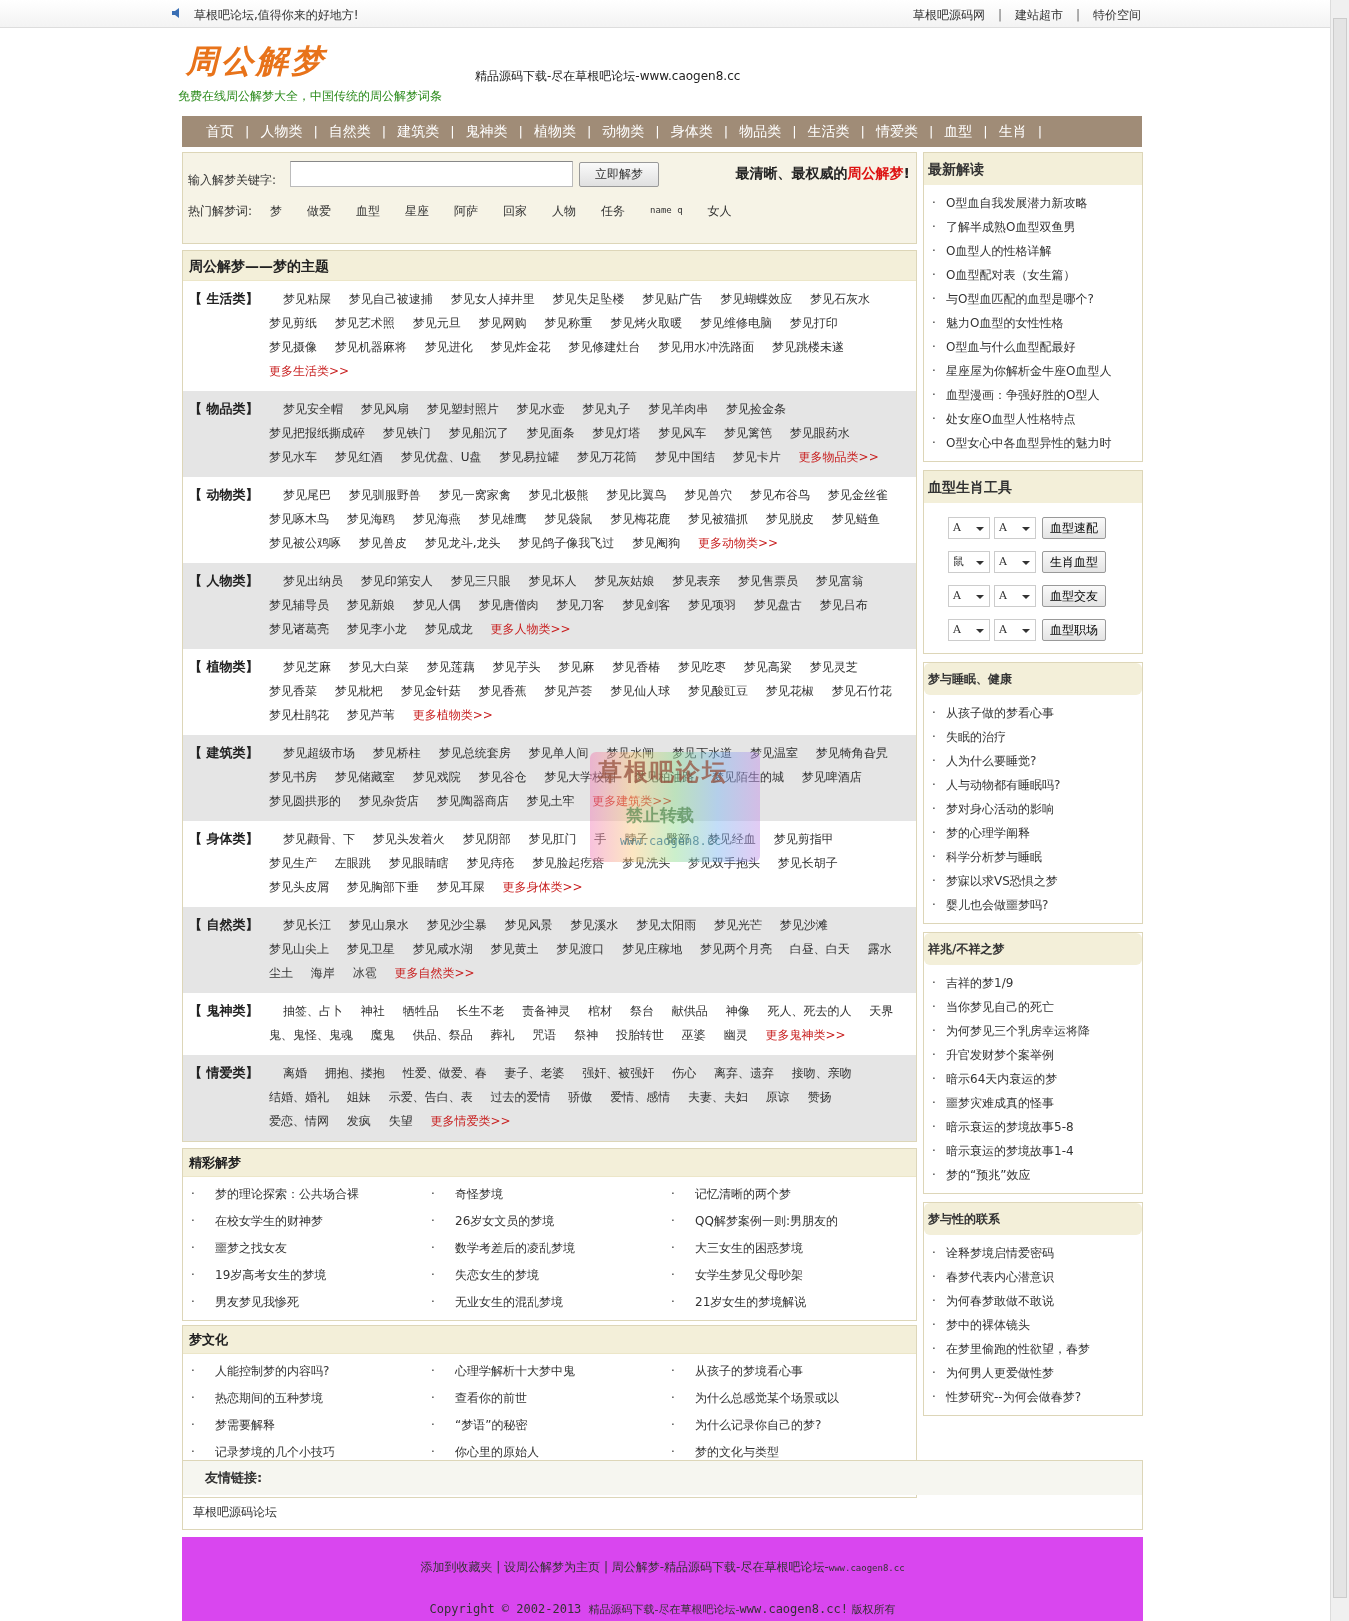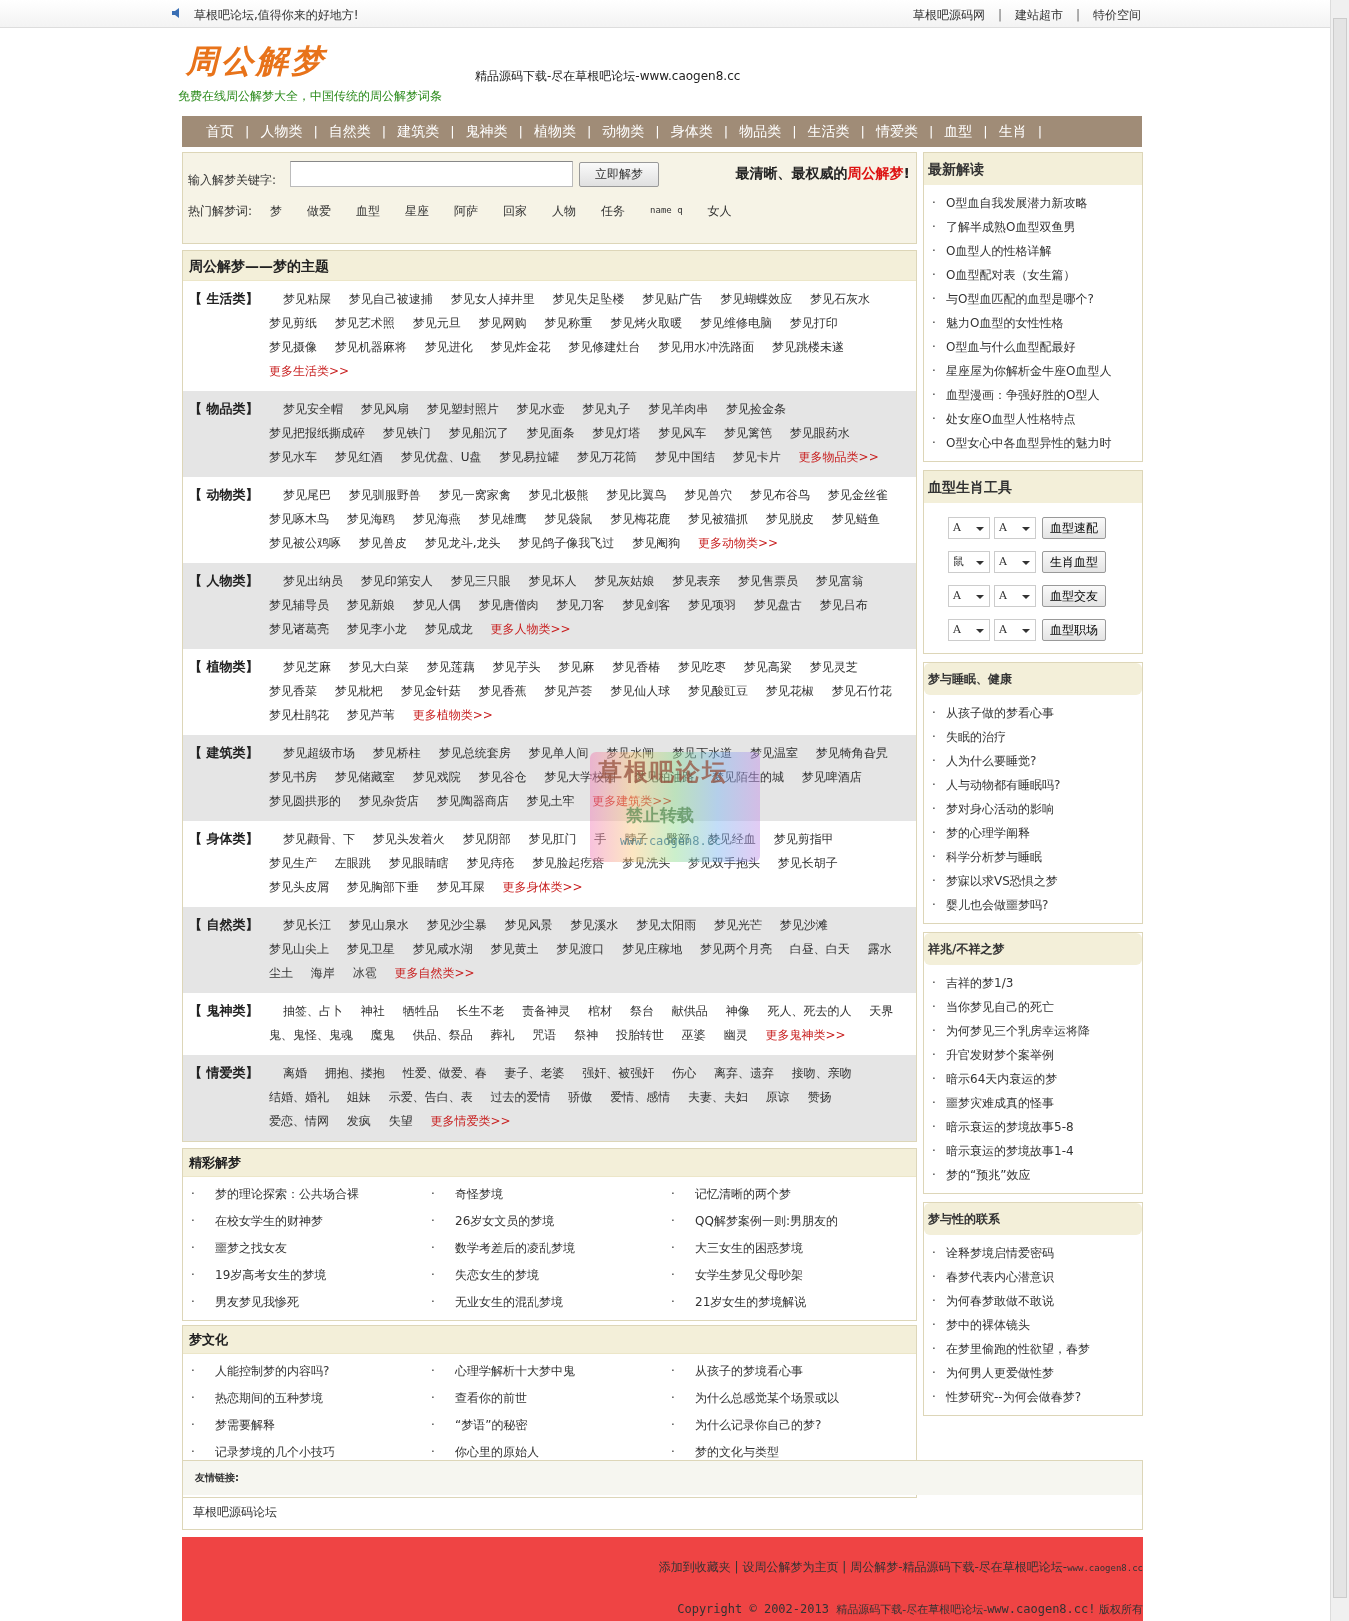--- a/index.html
+++ b/index.html
@@ -56,24 +56,24 @@
   .sbox ul { list-style: none; padding: 6px 0 6px 8px; }
   .sbox li { height: 24px; line-height: 24px; font-size: 12px; }
   .sbox li .dot { display: inline-block; width: 14px; }
   .tools { padding: 8px 0 6px 24px; }
   .tools .row { display: flex; align-items: center; height: 34px; }
   .tools .sel { width: 42px; height: 22px; border: 1px solid #ccc; background: #fff; font-size: 11px; line-height: 20px; padding-left: 4px; margin-right: 4px; position: relative; font-family: "DejaVu Serif", serif; }
   .tools .sel::after { content: ""; position: absolute; right: 5px; top: 9px; border: 4px solid transparent; border-top-color: #333; }
   .tools button { width: 64px; height: 22px; background: linear-gradient(#fafafa, #e4e4e4); border: 1px solid #999; border-radius: 2px; font-size: 12px; margin-left: 2px; font-family: "DejaVu Sans", sans-serif; }
 
   .friends { position: absolute; left: 182px; top: 1460px; width: 961px; border: 1px solid #ddd6b8; }
-  .friends .fhead { background: #f6f6f0; height: 34px; line-height: 34px; padding-left: 12px; font-weight: bold; font-size: 10px; }
+  .friends .fhead { background: #f6f6f0; height: 34px; line-height: 34px; padding-left: 22px; font-weight: bold; font-size: 13px; }
   .friends .fbody { height: 34px; line-height: 34px; padding-left: 10px; font-size: 12px; }
 
-  .footer { position: absolute; left: 182px; top: 1537px; width: 961px; height: 84px; background: #ef4444; text-align: right; }
+  .footer { position: absolute; left: 182px; top: 1537px; width: 961px; height: 84px; background: #d946ef; text-align: center; }
   .footer .flinks { padding-top: 22px; font-size: 12px; }
   .footer .flinks .mono { font-family: "DejaVu Sans Mono", monospace; font-size: 9px; }
   .footer .copy { margin-top: 26px; font-size: 11px; }
   .footer .copy .mono { font-family: "DejaVu Sans Mono", monospace; font-size: 12px; }
 
   .watermark { position: absolute; left: 590px; top: 752px; width: 170px; height: 110px; background: linear-gradient(90deg, rgba(240,120,180,.45), rgba(250,200,120,.45), rgba(140,220,140,.45), rgba(120,180,240,.45), rgba(190,140,230,.45)); border-radius: 6px; pointer-events: none; }
   .watermark .t1 { position: absolute; left: 8px; top: 4px; font-size: 24px; font-weight: bold; color: rgba(150,80,60,.75); letter-spacing: 2px; }
   .watermark .t2 { position: absolute; left: 36px; top: 52px; font-size: 17px; font-weight: bold; color: rgba(60,120,60,.6); }
   .watermark .t3 { position: absolute; left: 30px; top: 82px; font-family: "DejaVu Sans Mono", monospace; font-size: 12px; color: rgba(60,120,140,.7); }
 </style>
@@ -289,21 +289,21 @@
         <li><span class="dot">·</span><a href="#">梦对身心活动的影响</a></li>
         <li><span class="dot">·</span><a href="#">梦的心理学阐释</a></li>
         <li><span class="dot">·</span><a href="#">科学分析梦与睡眠</a></li>
         <li><span class="dot">·</span><a href="#">梦寐以求VS恐惧之梦</a></li>
         <li><span class="dot">·</span><a href="#">婴儿也会做噩梦吗?</a></li>
       </ul>
   </div>
   <div class="sbox">
     <div class="shead light">祥兆/不祥之梦</div>
     <ul id="omen-list">
-        <li><span class="dot">·</span><a href="#">吉祥的梦1/3</a></li>
+        <li><span class="dot">·</span><a href="#">吉祥的梦1/9</a></li>
         <li><span class="dot">·</span><a href="#">当你梦见自己的死亡</a></li>
         <li><span class="dot">·</span><a href="#">为何梦见三个乳房幸运将降</a></li>
         <li><span class="dot">·</span><a href="#">升官发财梦个案举例</a></li>
         <li><span class="dot">·</span><a href="#">暗示64天内衰运的梦</a></li>
         <li><span class="dot">·</span><a href="#">噩梦灾难成真的怪事</a></li>
         <li><span class="dot">·</span><a href="#">暗示衰运的梦境故事5-8</a></li>
         <li><span class="dot">·</span><a href="#">暗示衰运的梦境故事1-4</a></li>
         <li><span class="dot">·</span><a href="#">梦的“预兆”效应</a></li>
       </ul>
   </div>

